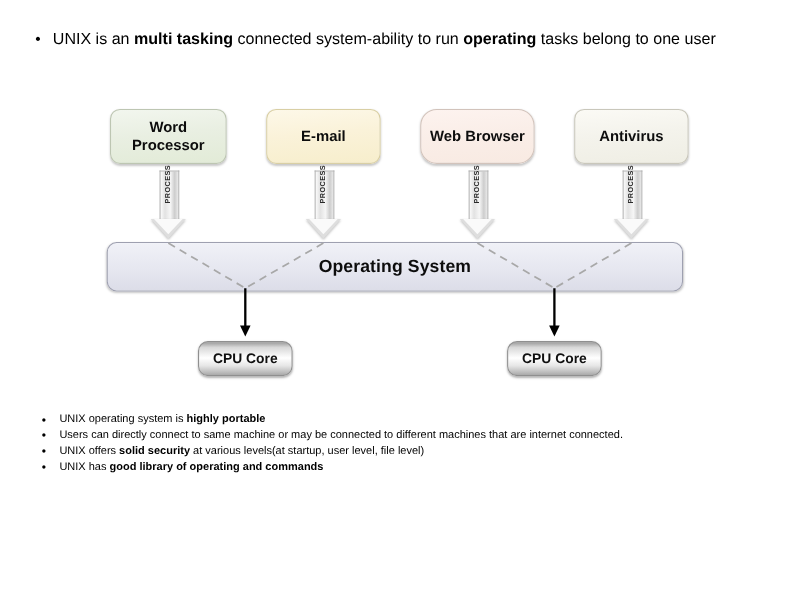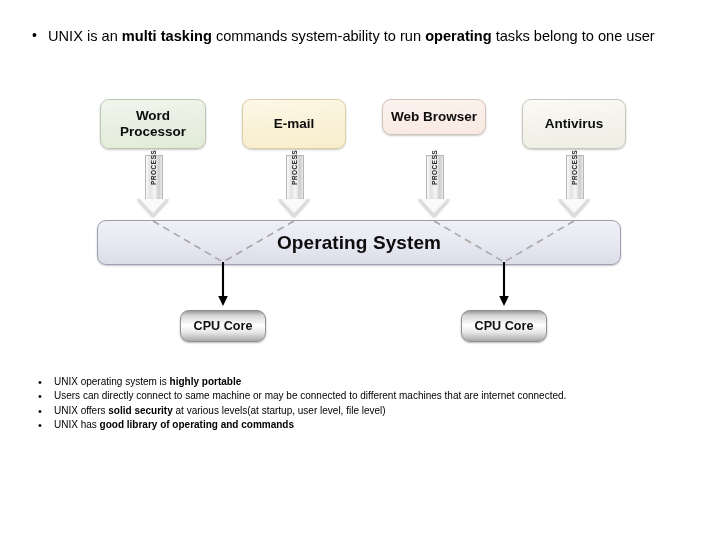--- a/index.html
+++ b/index.html
@@ -88,23 +88,24 @@
     left: 100px; top: 9px; width: 106px; height: 50px;
     background: linear-gradient(175deg, #f2f6ee 0%, #e9efe2 45%, #e2ebd7 100%);
     border-color: #bdc6b2;
   }
   .app-mail {
     left: 242px; top: 9px; width: 104px; height: 50px;
     background: linear-gradient(175deg, #fdf8e8 0%, #faf2d9 45%, #f7eecc 100%);
     border-color: #d9cfa4;
   }
   .app-web {
-    left: 382px; top: 9px; width: 104px; height: 36px;
+    left: 382px; top: 9px; width: 104px; height: 50px;
     background: linear-gradient(175deg, #fdf3ef 0%, #faeee8 45%, #f8eae2 100%);
     border-color: #d2c3bb;
+    border-radius: 15px;
   }
   .app-anti {
     left: 522px; top: 9px; width: 104px; height: 50px;
     background: linear-gradient(175deg, #fbfaf5 0%, #f4f3ec 45%, #efeee4 100%);
     border-color: #c9c7bb;
   }
 
   
   .proc-arrow {
     position: absolute;
@@ -176,21 +177,21 @@
     border: 1px solid #9ea0b0;
     background: linear-gradient(to bottom, #f0f1f7 0%, #e6e7f0 55%, #dcdde8 100%);
     box-shadow: 0 1px 2px rgba(0,0,0,0.22);
     display: flex;
     align-items: center;
     justify-content: center;
     box-sizing: border-box;
     z-index: 2;
   }
   .os-label {
-    font-size: 19px;
+    font-size: 16px;
     font-weight: bold;
     color: #0d0d0d;
     letter-spacing: 0.1px;
   }
 
   
   #dash-svg {
     position: absolute;
     left: 0;
     top: 0;
@@ -220,21 +221,21 @@
     z-index: 4;
   }
   .cpu-left { left: 180px; }
   .cpu-right { left: 461px; }
 </style>
 </head>
 <body>
 
 <ul class="bullet-list" id="top-bullets">
   <li class="bullet-item">
-    <span><span>UNIX is an  </span><span class="b">multi tasking</span><span> commands system-ability to run </span><span class="b">operating</span><span> tasks belong to one user</span></span>
+    <span><span>UNIX is an  </span><span class="b">multi tasking</span><span> connected system-ability to run </span><span class="b">operating</span><span> tasks belong to one user</span></span>
   </li>
 </ul>
 
 <div id="diagram">
 
   <div class="app-box app-word">
     <span>Word Processor</span>
   </div>
   <div class="app-box app-mail">
     <span>E-mail</span>

